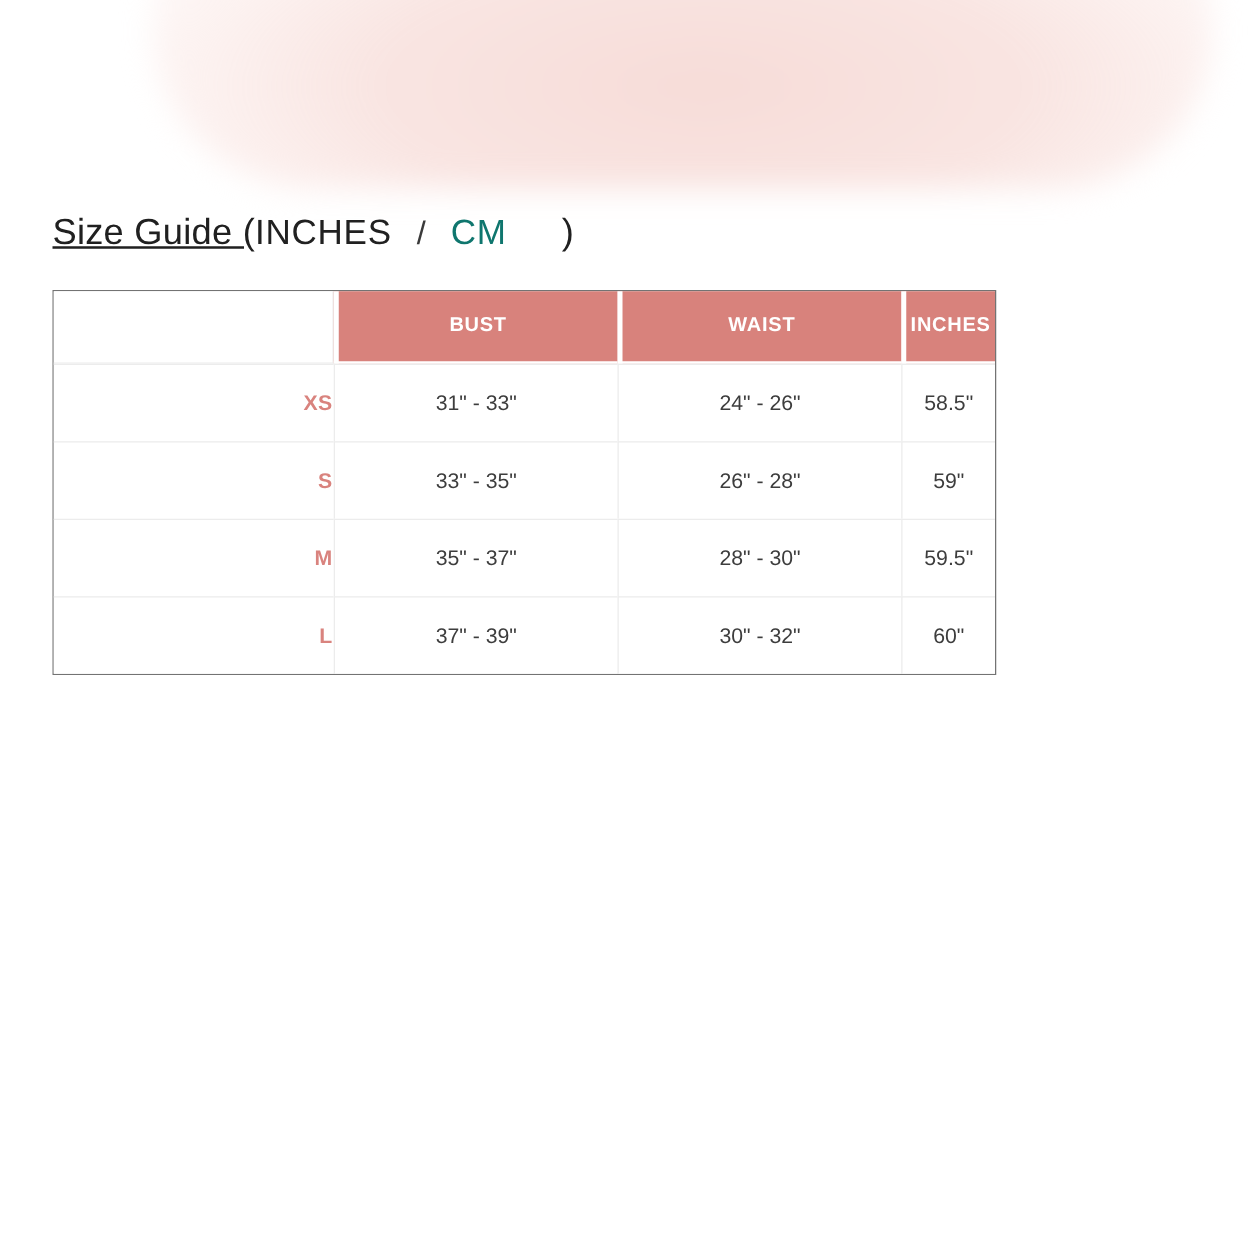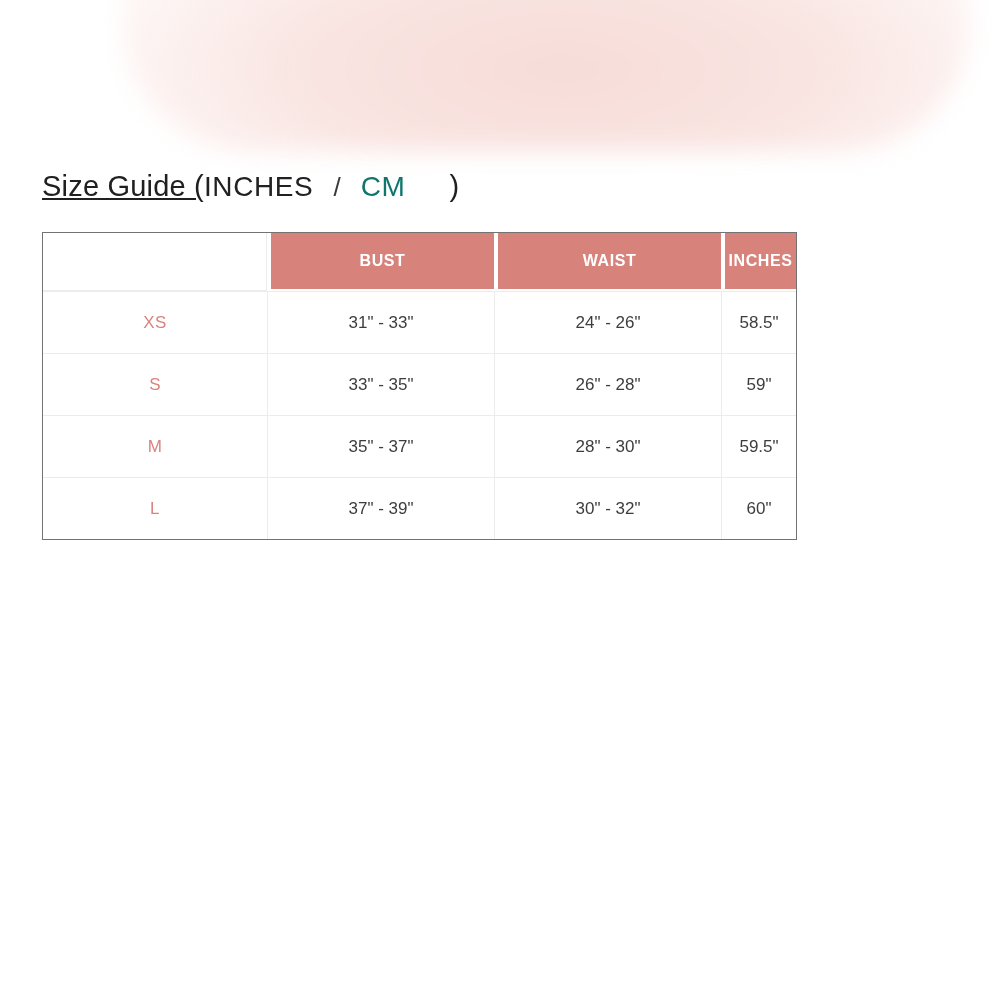--- a/index.html
+++ b/index.html
@@ -84,22 +84,23 @@
     vertical-align: middle;
     font-size: 17px;
     color: #3d3d3d;
     background: #ffffff;
     border-top: 1px solid #ececec;
     border-left: 1px solid #ececec;
   }
   .size-table tbody td:first-child { border-left: none; }
   .size-table tbody td.size-cell {
     color: #d9837e;
-    font-weight: 400;
+    font-weight: 700;
     letter-spacing: 0.3px;
+    text-align: right;
   }
 </style>
 </head>
 <body>
 
 <div class="blob"></div>
 
 <div class="title-row">
   <span class="title-prefix">Size Guide (</span>
   <button class="unit-toggle unit-active">INCHES</button>

